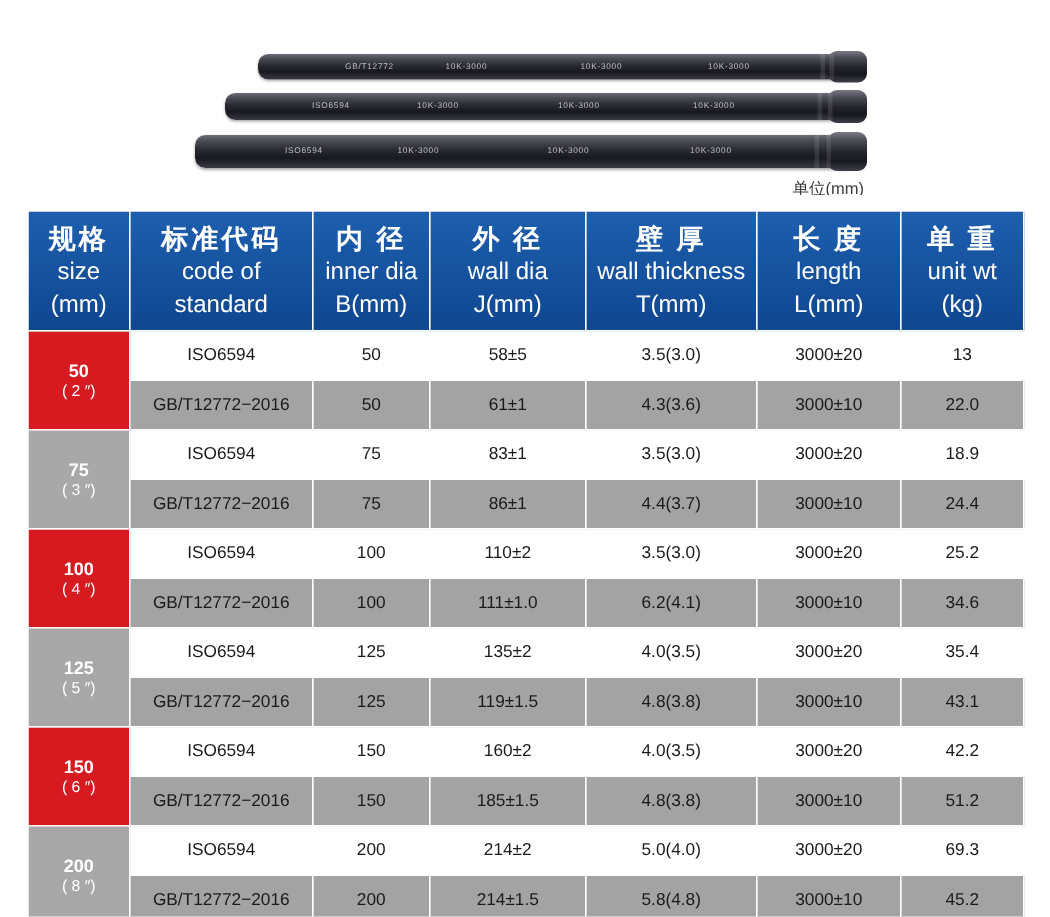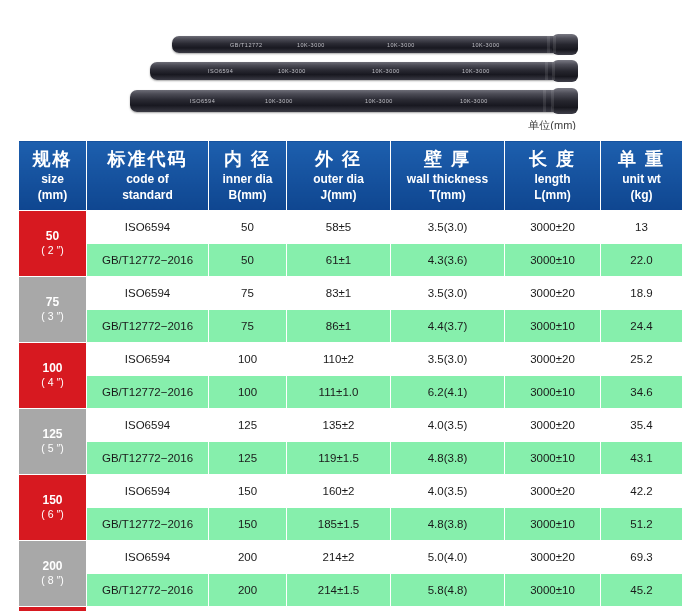--- a/index.html
+++ b/index.html
@@ -98,30 +98,30 @@
     background: #1452a0;
     background: linear-gradient(to bottom, #1d5fae 0%, #0f4690 100%);
     color: #ffffff;
     font-size: 11.5px;
     line-height: 1.35;
     font-weight: bold;
     padding: 6px 2px;
     height: 52px;
   }
   thead th .cn { display: block; letter-spacing: 2px; font-size: 18px; }
-  thead th .en { display: block; font-weight: bold; font-size: 12px; }
+  thead th .en { display: block; font-weight: normal; font-size: 16px; }
 
   tbody td {
     background: #ffffff;
     font-size: 11.5px;
     color: #1a1a1a;
     height: 28px;
     padding: 2px 2px;
   }
-  tbody tr.alt td { background: #86efac; }
+  tbody tr.alt td { background: #a3a3a3; }
 
   td.size-cell {
     color: #ffffff;
     font-weight: bold;
     font-size: 12px;
     line-height: 1.25;
   }
   td.size-cell .inch { display: block; font-size: 10.5px; font-weight: normal; }
   td.size-red { background: #d71920 !important; }
   td.size-gray { background: #a8a8a8 !important; }
@@ -191,21 +191,21 @@
           <span class="en">code of</span>
           <span class="en">standard</span>
         </th>
         <th>
           <span class="cn">内 径</span>
           <span class="en">inner dia</span>
           <span class="en">B(mm)</span>
         </th>
         <th>
           <span class="cn">外 径</span>
-          <span class="en">outer dia</span>
+          <span class="en">wall dia</span>
           <span class="en">J(mm)</span>
         </th>
         <th>
           <span class="cn">壁 厚</span>
           <span class="en">wall thickness</span>
           <span class="en">T(mm)</span>
         </th>
         <th>
           <span class="cn">长 度</span>
           <span class="en">length</span>

